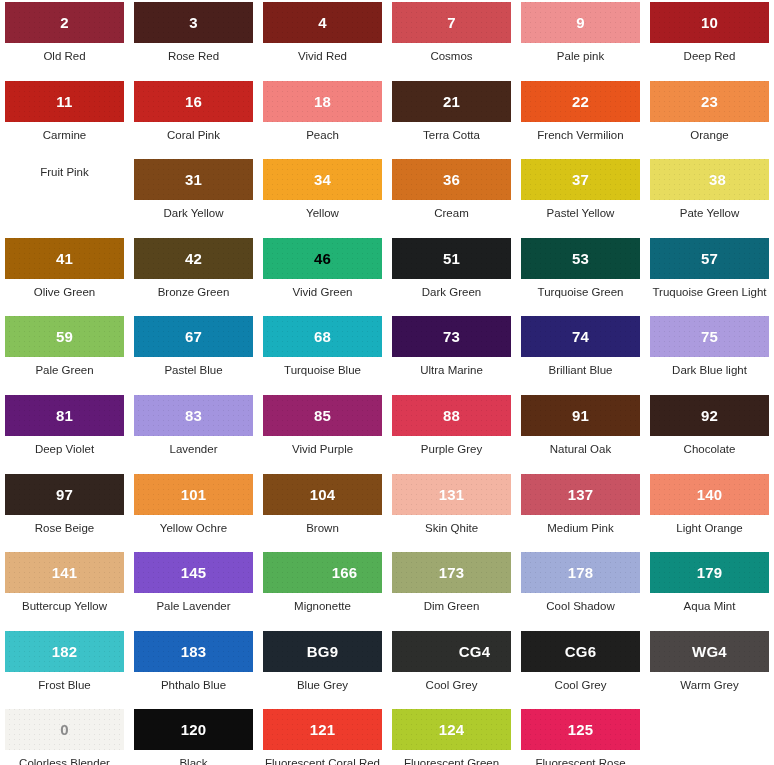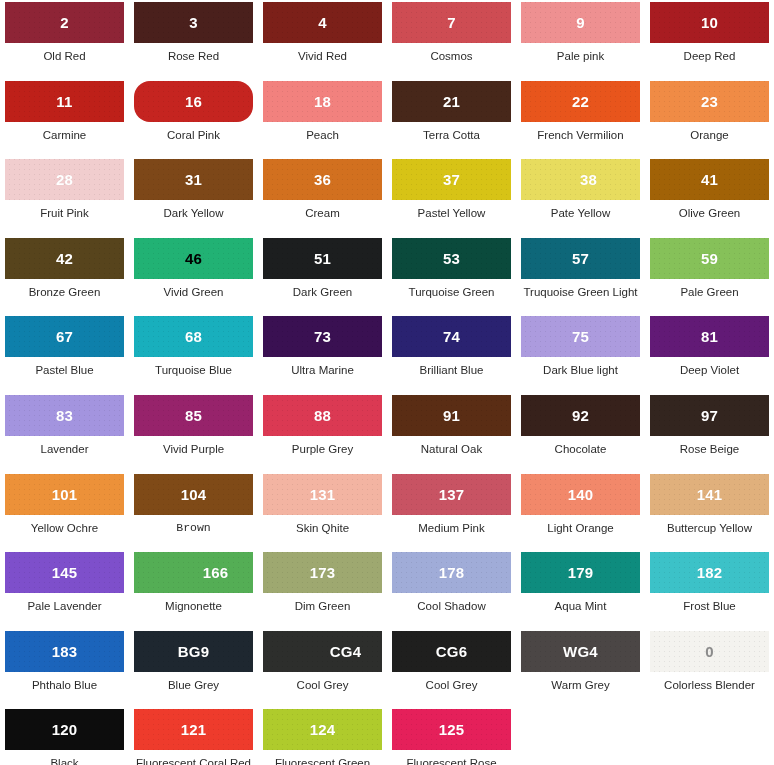--- a/index.html
+++ b/index.html
@@ -111,21 +111,21 @@
       </div>
       <div class="swatch-name" style="color: rgb(43, 43, 43);">Deep  Red</div>
     </div>
     <div class="cell">
       <div class="swatch" style="background-color: rgb(190, 32, 25);">
         <span class="swatch-code" style="color: rgb(255, 255, 255);">11</span>
       </div>
       <div class="swatch-name" style="color: rgb(43, 43, 43);">Carmine</div>
     </div>
     <div class="cell">
-      <div class="swatch" style="background-color: rgb(197, 36, 32); border-radius: 16px;">
+      <div class="swatch" style="background-color: rgb(197, 36, 32);">
         <span class="swatch-code" style="color: rgb(255, 255, 255);">16</span>
       </div>
       <div class="swatch-name" style="color: rgb(43, 43, 43);">Coral Pink</div>
     </div>
     <div class="cell">
       <div class="swatch" style="background-color: rgb(242, 129, 126);">
         <span class="swatch-code" style="color: rgb(255, 255, 255);">18</span>
       </div>
       <div class="swatch-name" style="color: rgb(43, 43, 43);">Peach</div>
     </div>
@@ -141,32 +141,35 @@
       </div>
       <div class="swatch-name" style="color: rgb(43, 43, 43);">French Vermilion</div>
     </div>
     <div class="cell">
       <div class="swatch" style="background-color: rgb(240, 139, 69);">
         <span class="swatch-code" style="color: rgb(255, 255, 255);">23</span>
       </div>
       <div class="swatch-name" style="color: rgb(43, 43, 43);">Orange</div>
     </div>
     <div class="cell">
-      <div class="swatch" style="background-color: rgb(241, 205, 206);">
-        <span class="swatch-code" style="color: rgb(255, 255, 255);">28</span>
-      </div>
       <div class="swatch-name" style="color: rgb(43, 43, 43);">Fruit Pink</div>
     </div>
     <div class="cell">
       <div class="swatch" style="background-color: rgb(125, 71, 24);">
         <span class="swatch-code" style="color: rgb(255, 255, 255);">31</span>
       </div>
       <div class="swatch-name" style="color: rgb(43, 43, 43);">Dark  Yellow</div>
     </div>
     <div class="cell">
+      <div class="swatch" style="background-color: rgb(244, 163, 36);">
+        <span class="swatch-code" style="color: rgb(255, 255, 255);">34</span>
+      </div>
+      <div class="swatch-name" style="color: rgb(43, 43, 43);">Yellow</div>
+    </div>
+    <div class="cell">
       <div class="swatch" style="background-color: rgb(210, 112, 31);">
         <span class="swatch-code" style="color: rgb(255, 255, 255);">36</span>
       </div>
       <div class="swatch-name" style="color: rgb(43, 43, 43);">Cream</div>
     </div>
     <div class="cell">
       <div class="swatch" style="background-color: rgb(215, 195, 22);">
         <span class="swatch-code" style="color: rgb(255, 255, 255);">37</span>
       </div>
       <div class="swatch-name" style="color: rgb(43, 43, 43);">Pastel Yellow</div>
@@ -294,21 +297,21 @@
     <div class="cell">
       <div class="swatch" style="background-color: rgb(236, 145, 57);">
         <span class="swatch-code" style="color: rgb(255, 255, 255);">101</span>
       </div>
       <div class="swatch-name" style="color: rgb(43, 43, 43);">Yellow Ochre</div>
     </div>
     <div class="cell">
       <div class="swatch" style="background-color: rgb(127, 74, 23);">
         <span class="swatch-code" style="color: rgb(255, 255, 255);">104</span>
       </div>
-      <div class="swatch-name" style="color: rgb(43, 43, 43); font-family: Liberation Mono, monospace;">Brown</div>
+      <div class="swatch-name" style="color: rgb(43, 43, 43);">Brown</div>
     </div>
     <div class="cell">
       <div class="swatch" style="background-color: rgb(243, 180, 162);">
         <span class="swatch-code" style="color: rgb(255, 255, 255);">131</span>
       </div>
       <div class="swatch-name" style="color: rgb(43, 43, 43);">Skin Qhite</div>
     </div>
     <div class="cell">
       <div class="swatch" style="background-color: rgb(200, 83, 99);">
         <span class="swatch-code" style="color: rgb(255, 255, 255);">137</span>

